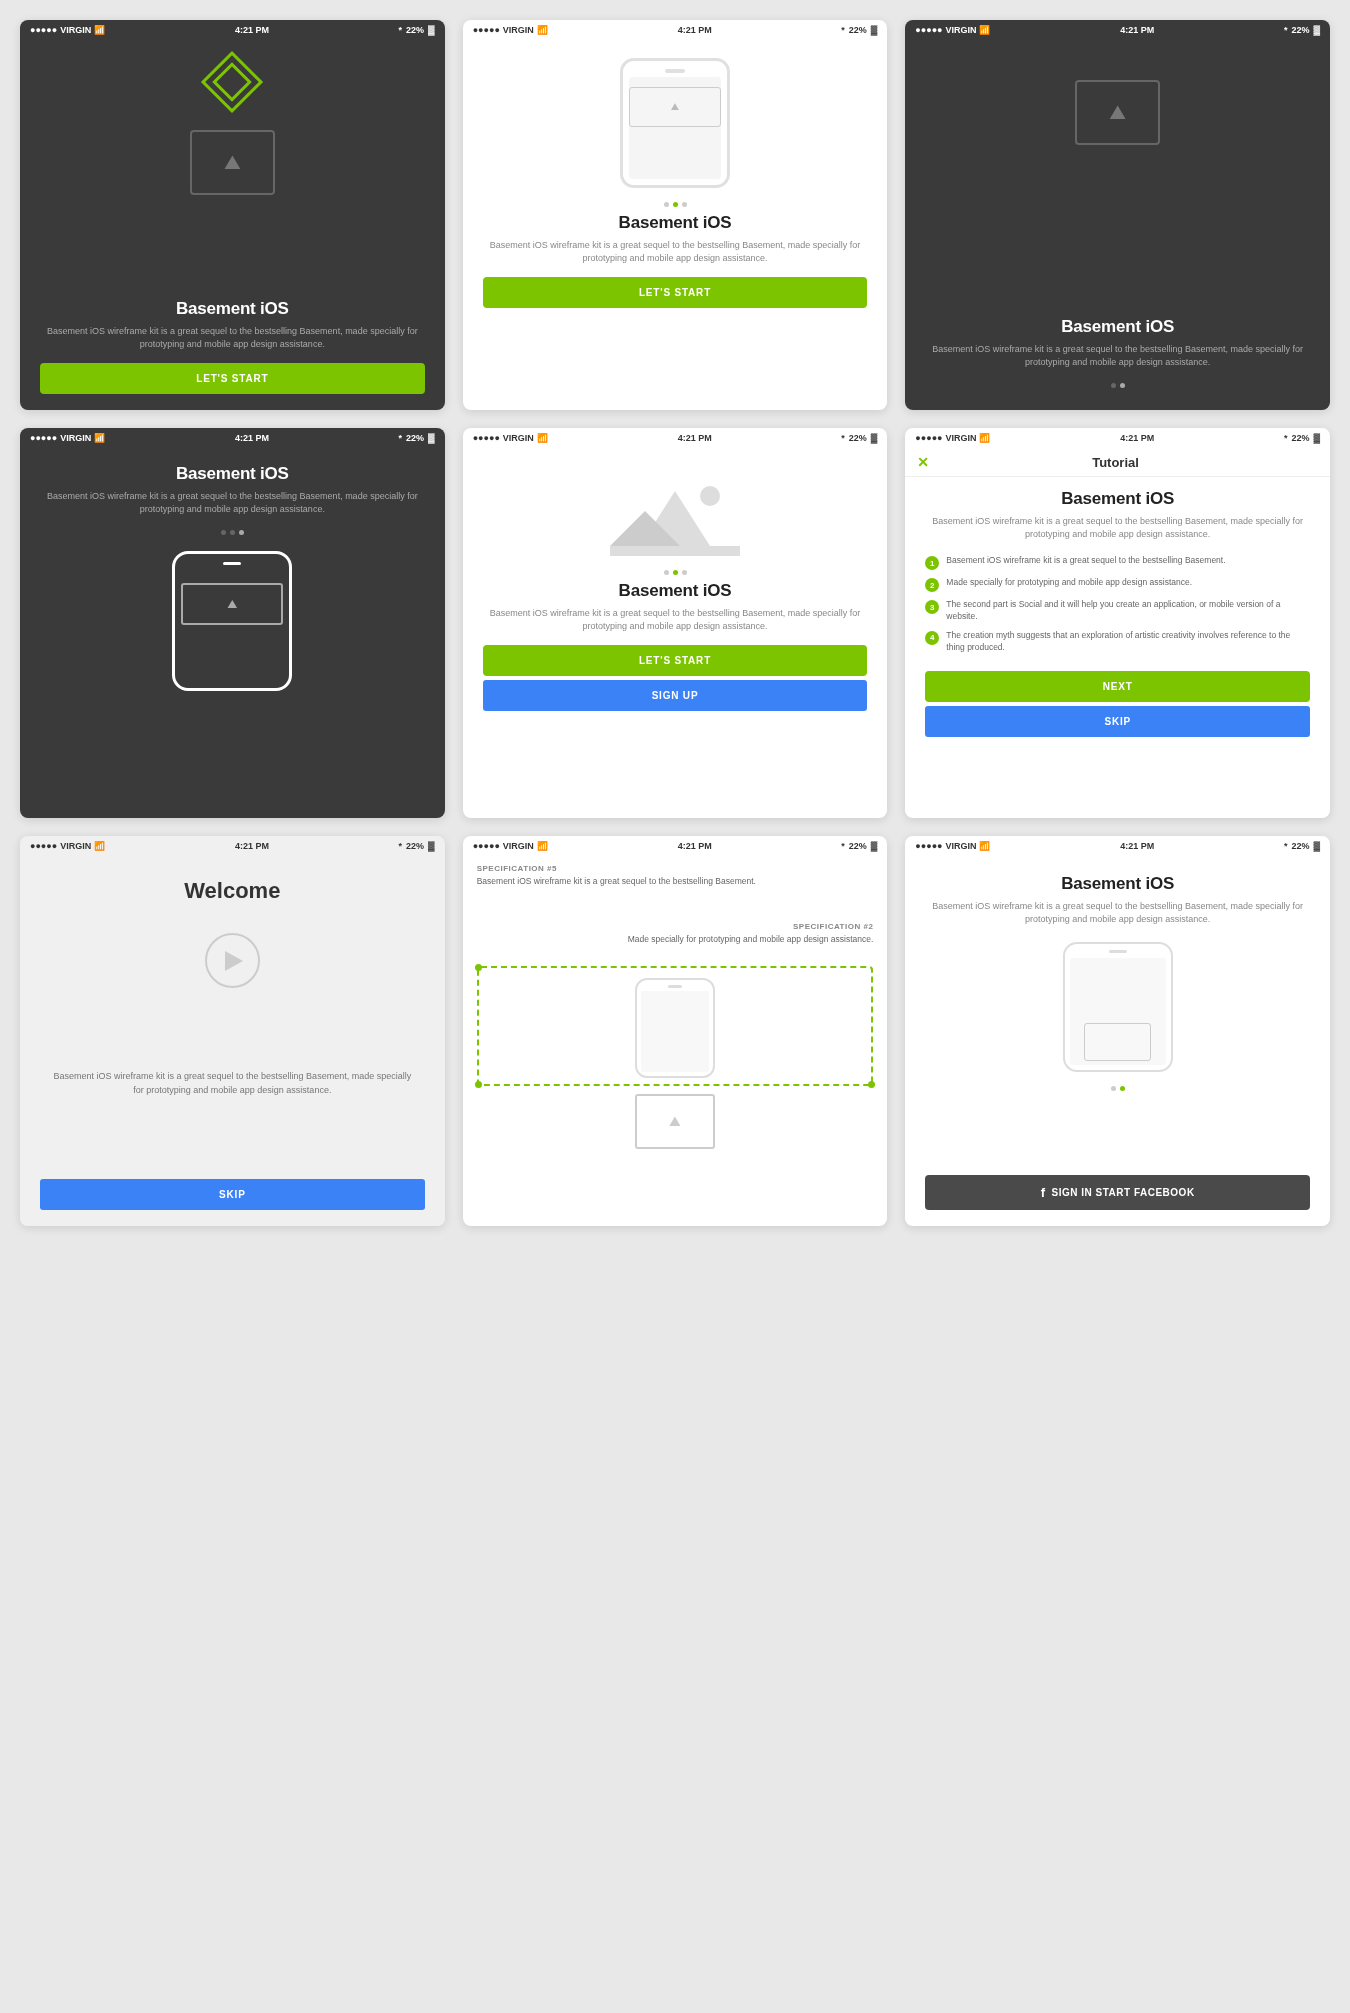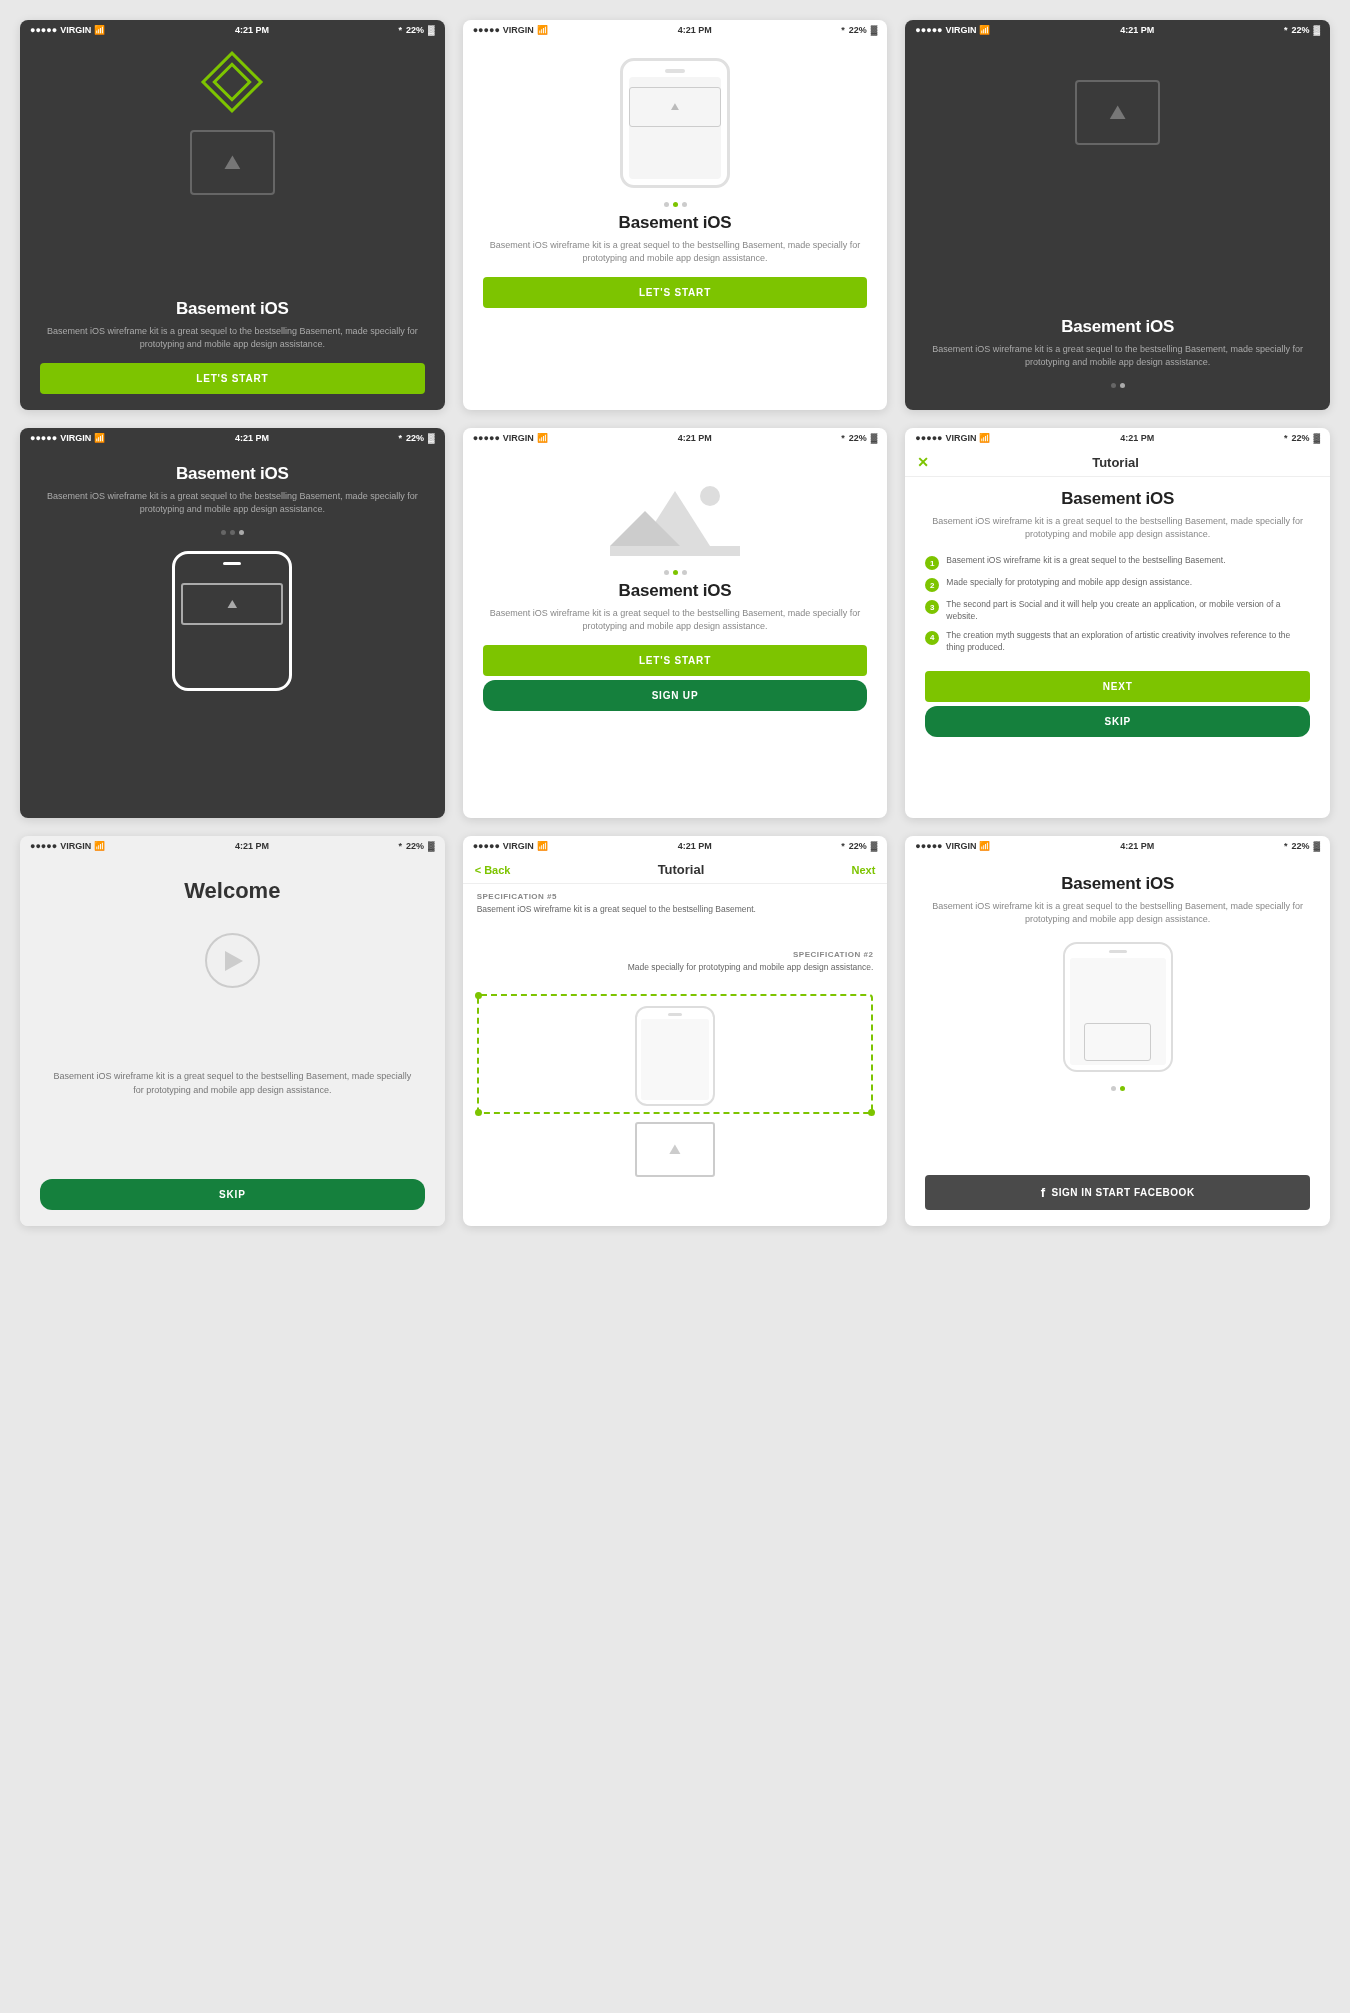--- a/index.html
+++ b/index.html
@@ -171,23 +171,23 @@
       font-size: 10px;
       font-weight: 700;
       letter-spacing: 0.8px;
       text-transform: uppercase;
       cursor: pointer;
       margin-top: 4px;
     }
     .btn-dark {
       width: 100%;
       padding: 10px;
-      background: #15803d;
+      background: #3b82f6;
       border: none;
-      border-radius: 12px;
+      border-radius: 3px;
       color: #fff;
       font-size: 10px;
       font-weight: 700;
       letter-spacing: 0.8px;
       text-transform: uppercase;
       cursor: pointer;
       margin-top: 4px;
     }
     .btn-facebook {
       width: 100%;
@@ -559,25 +559,20 @@
           <span>VIRGIN</span>
           <span>📶</span>
         </div>
         <span>4:21 PM</span>
         <div class="status-right">
           <span>*</span>
           <span>22%</span>
           <span>▓</span>
         </div>
       </div>
-      <div class="nav-bar">
-        <span class="nav-back">&lt; Back</span>
-        <span class="nav-title">Tutorial</span>
-        <span class="nav-next">Next</span>
-      </div>
       <div class="screen-content" style="padding: 8px 14px 14px; align-items:flex-start;">
         <div class="spec-section">
           <div class="spec-label">SPECIFICATION #5</div>
           <div class="spec-text">Basement iOS wireframe kit is a great sequel to the bestselling Basement.</div>
         </div>
         <div class="spec-section" style="text-align:right;margin-top:26px;">
           <div class="spec-label right" style="text-align:right;">SPECIFICATION #2</div>
           <div class="spec-text right">Made specially for prototyping and mobile app design assistance.</div>
         </div>
 

